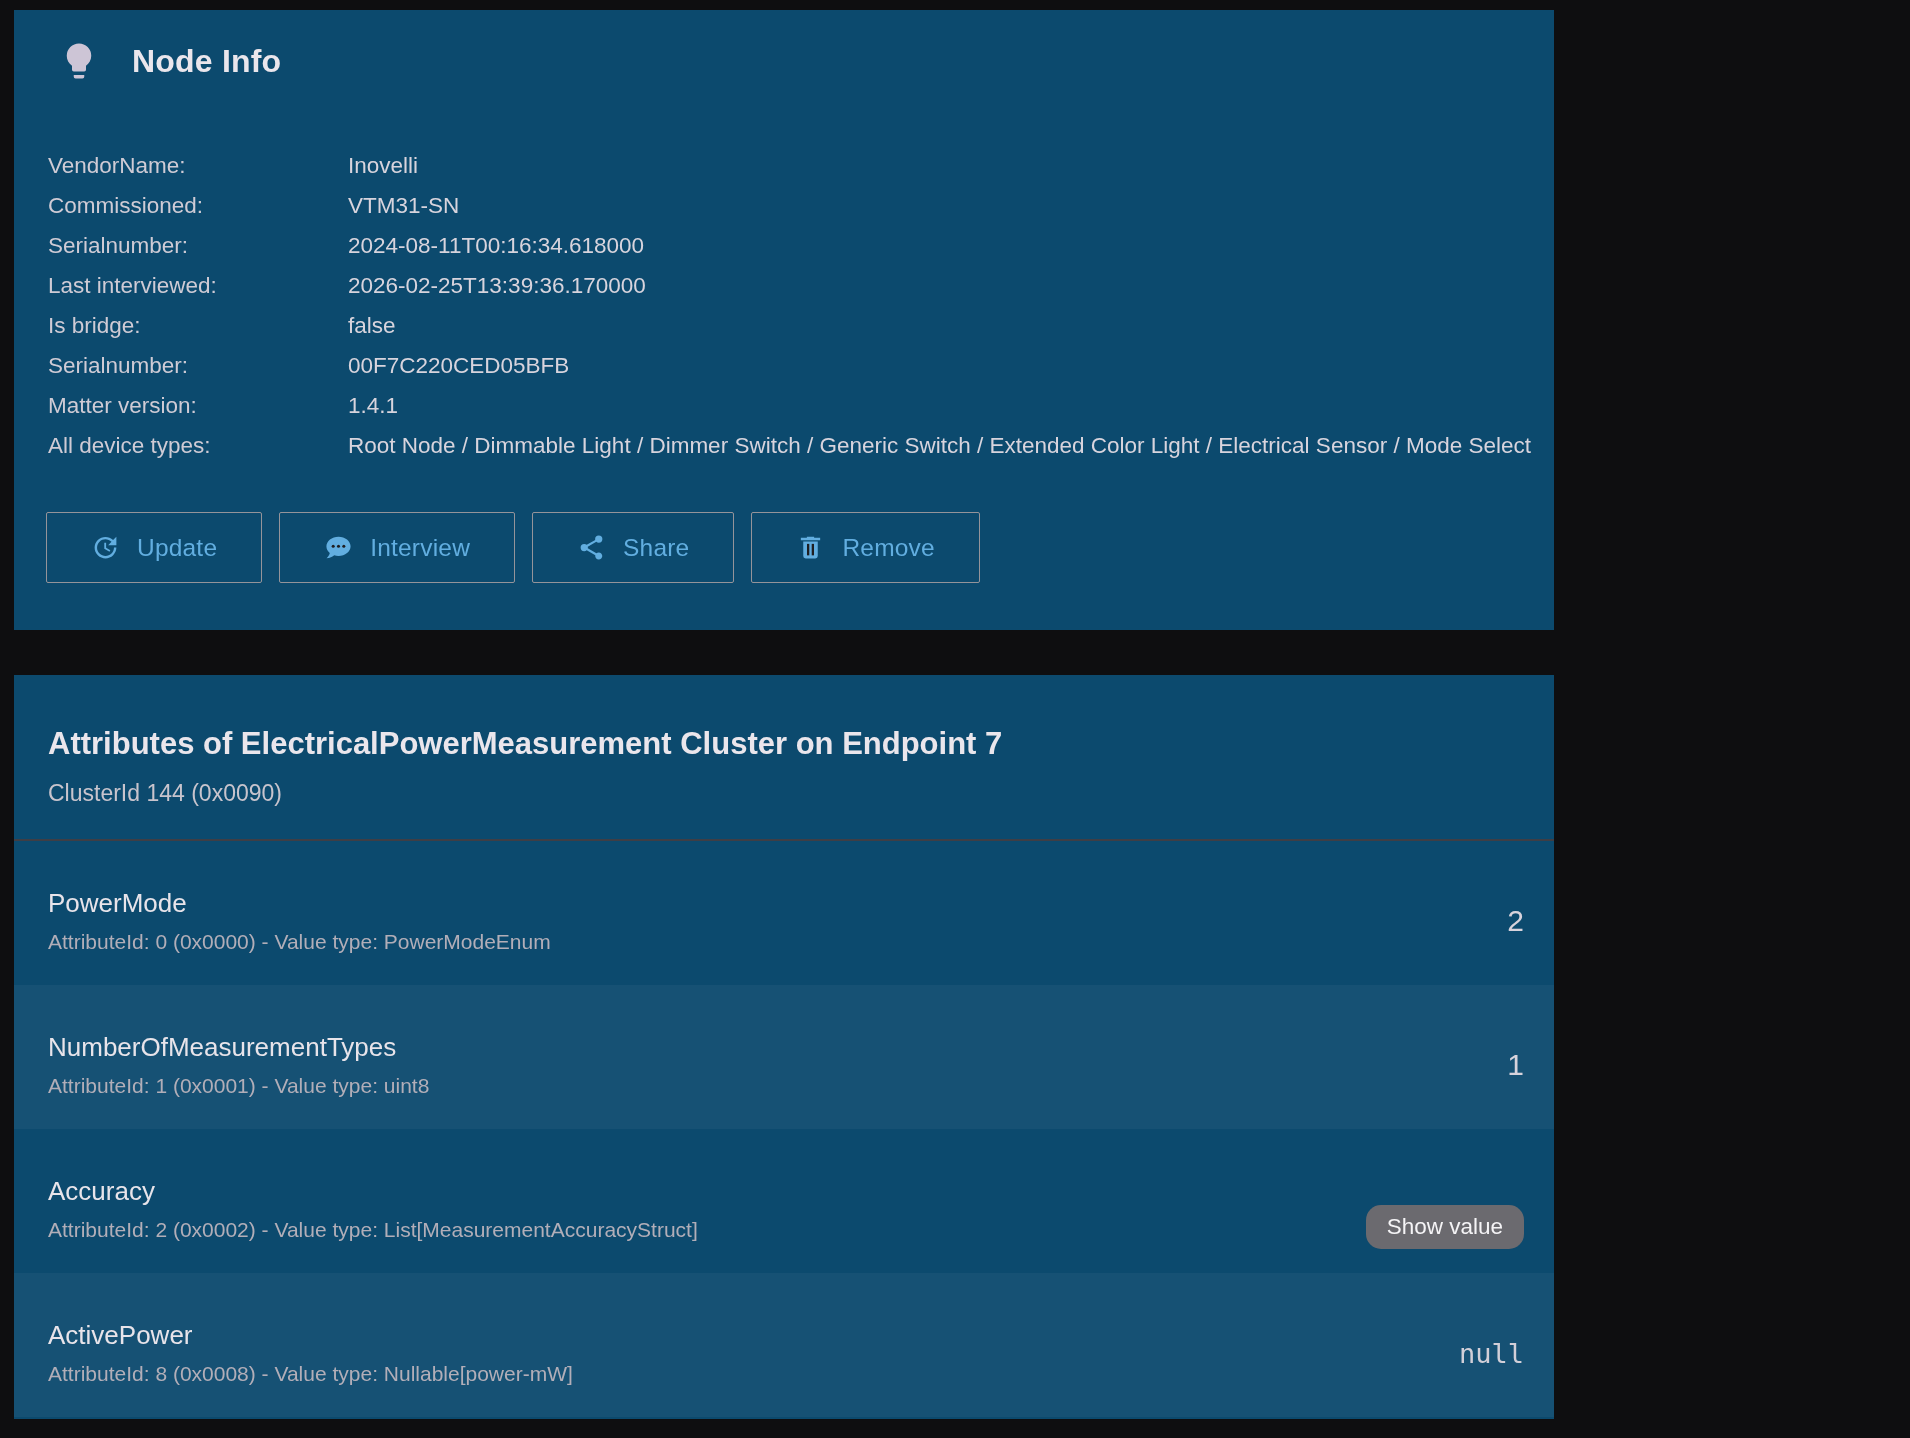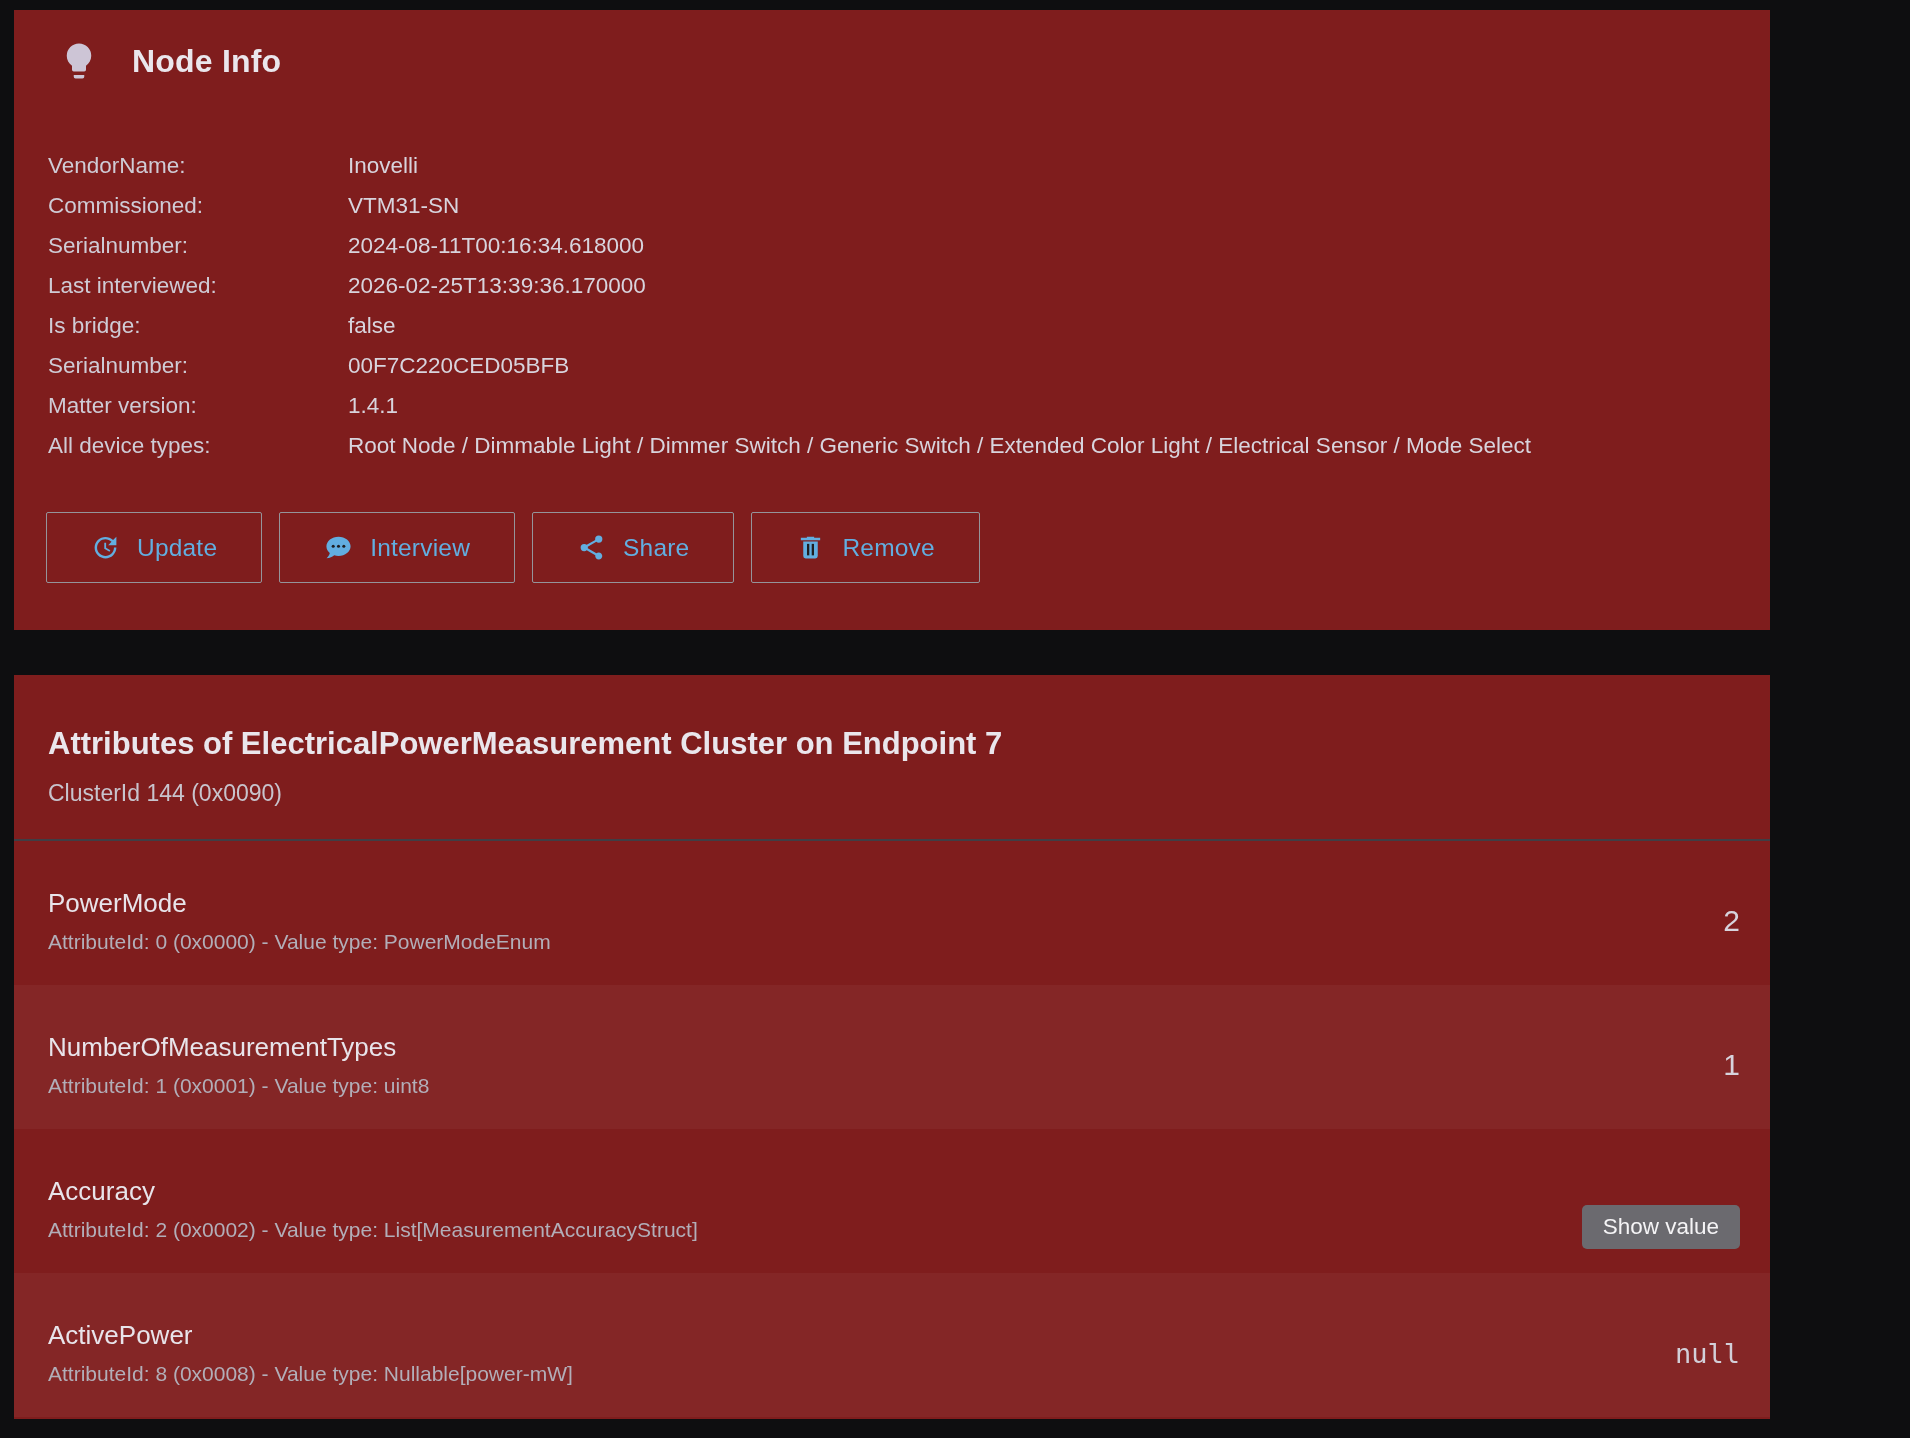--- a/index.html
+++ b/index.html
@@ -7,22 +7,22 @@
   body {
     position: relative;
     background: #0e0e10;
     font-family: "Liberation Sans", "DejaVu Sans", sans-serif;
     color: #e6e2e8;
     overflow: hidden;
   }
   .card {
     position: absolute;
     left: 14px;
-    width: 1756px;
-    background: #7f1d1d;
+    width: 1540px;
+    background: #0c4a6e;
   }
   #node-card { top: 10px; height: 620px; }
   #attr-card { top: 675px; height: 744px; overflow: hidden; }
 
   
   .node-header {
     display: flex;
     align-items: center;
     padding: 30px 0 0 44px;
   }
@@ -73,21 +73,21 @@
   .attr-main { flex: 1; min-width: 0; }
   .attr-name { font-size: 26px; color: #e8e4ea; }
   .attr-meta { margin-top: 11px; font-size: 21px; color: #b2aeb8; }
   .attr-value { font-size: 30px; color: #d7d3dc; flex: none; }
   .attr-value.mono { font-family: "DejaVu Sans Mono", monospace; font-size: 27px; color: #d2cfd8; }
   .show-value-btn {
     flex: none;
     background: #6b6a6f;
     color: #f5f4f6;
     border: none;
-    border-radius: 5px;
+    border-radius: 15px;
     font-family: inherit;
     font-size: 22.5px;
     padding: 9px 21px;
     cursor: pointer;
     margin-top: 36px;
   }
 </style>
 </head>
 <body>
 

